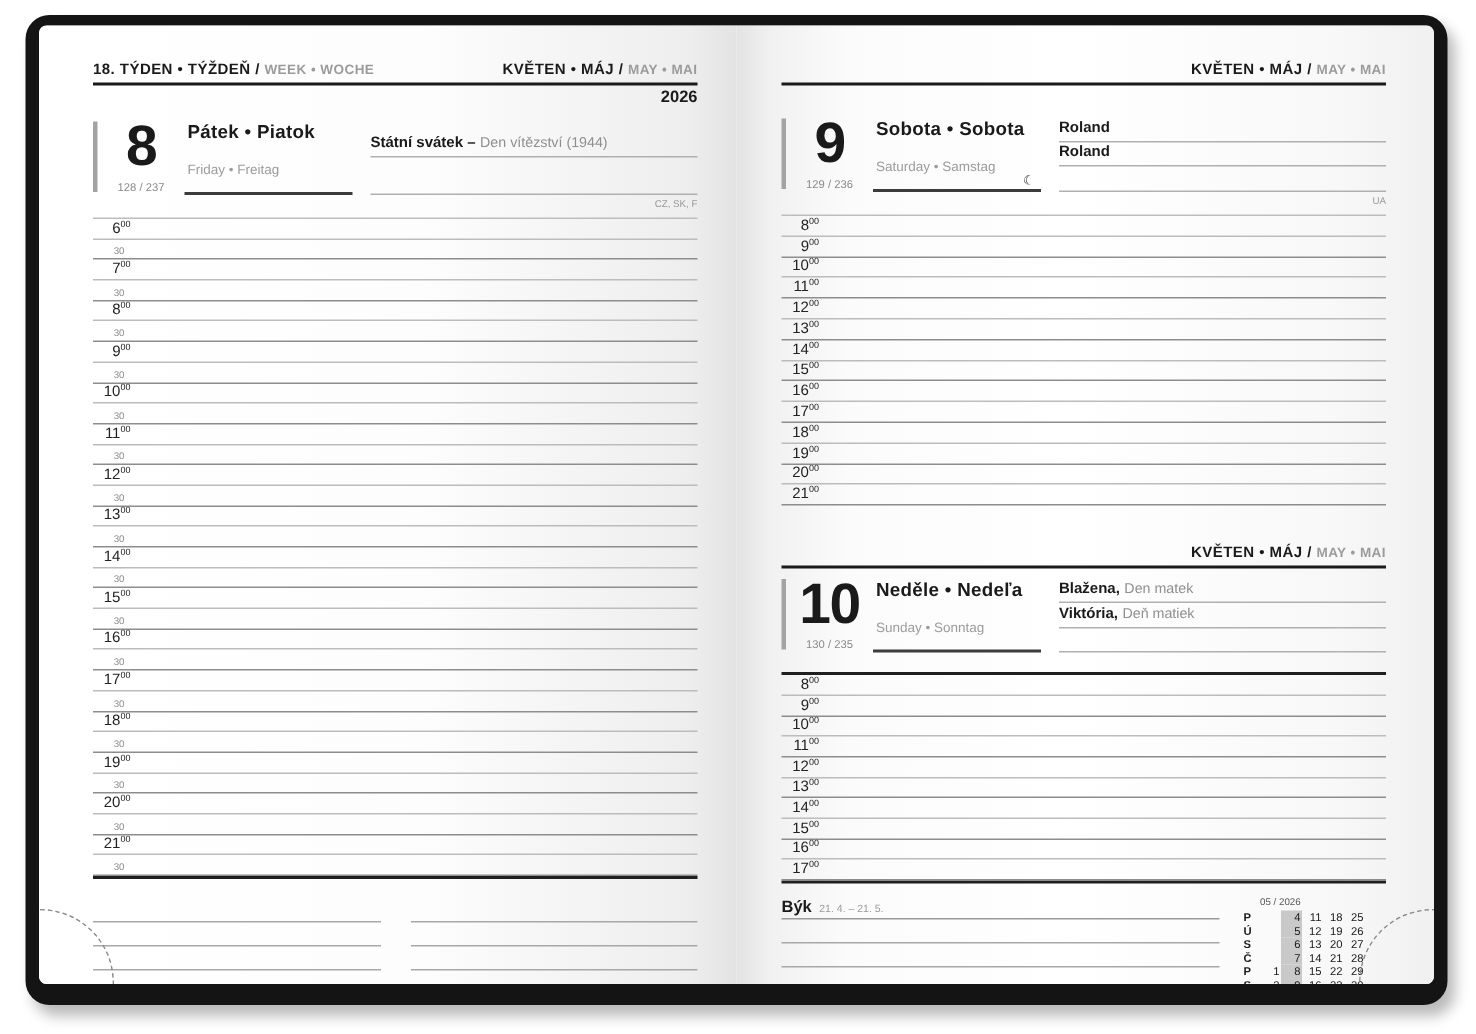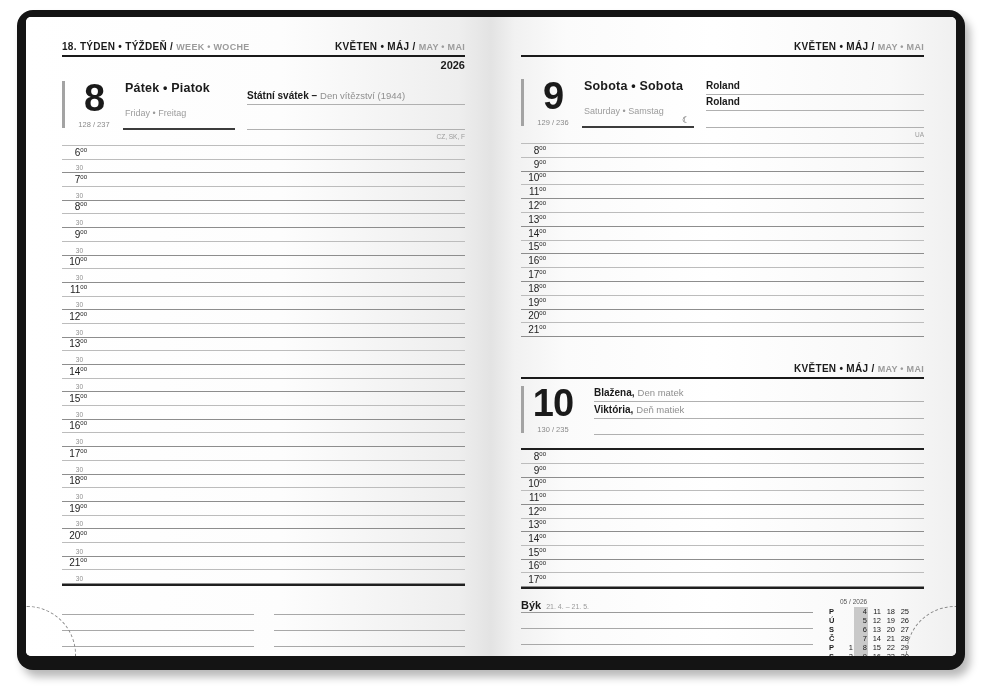--- a/index.html
+++ b/index.html
@@ -310,20 +310,24 @@
         <span></span>
         <span><span>KVĚTEN • MÁJ /</span> <span class="sec">MAY • MAI</span></span>
       </div>
 
       <div class="dayblk">
         <div class="bar"></div>
         <div class="numcol">
           <div class="num">10</div>
           <div class="doy">130 / 235</div>
         </div>
+        <div class="namecol">
+          <div class="dayname">Neděle • Nedeľa</div>
+          <div class="dayintl">Sunday • Sonntag</div>
+        </div>
         <div class="entrycol">
           <div class="entry">
               <b>Blažena,</b>
               <span class="rest it">Den matek</span>
             </div>
           <div class="entry">
               <b>Viktória,</b>
               <span class="rest it">Deň matiek</span>
             </div>
           <div class="entry"></div>

